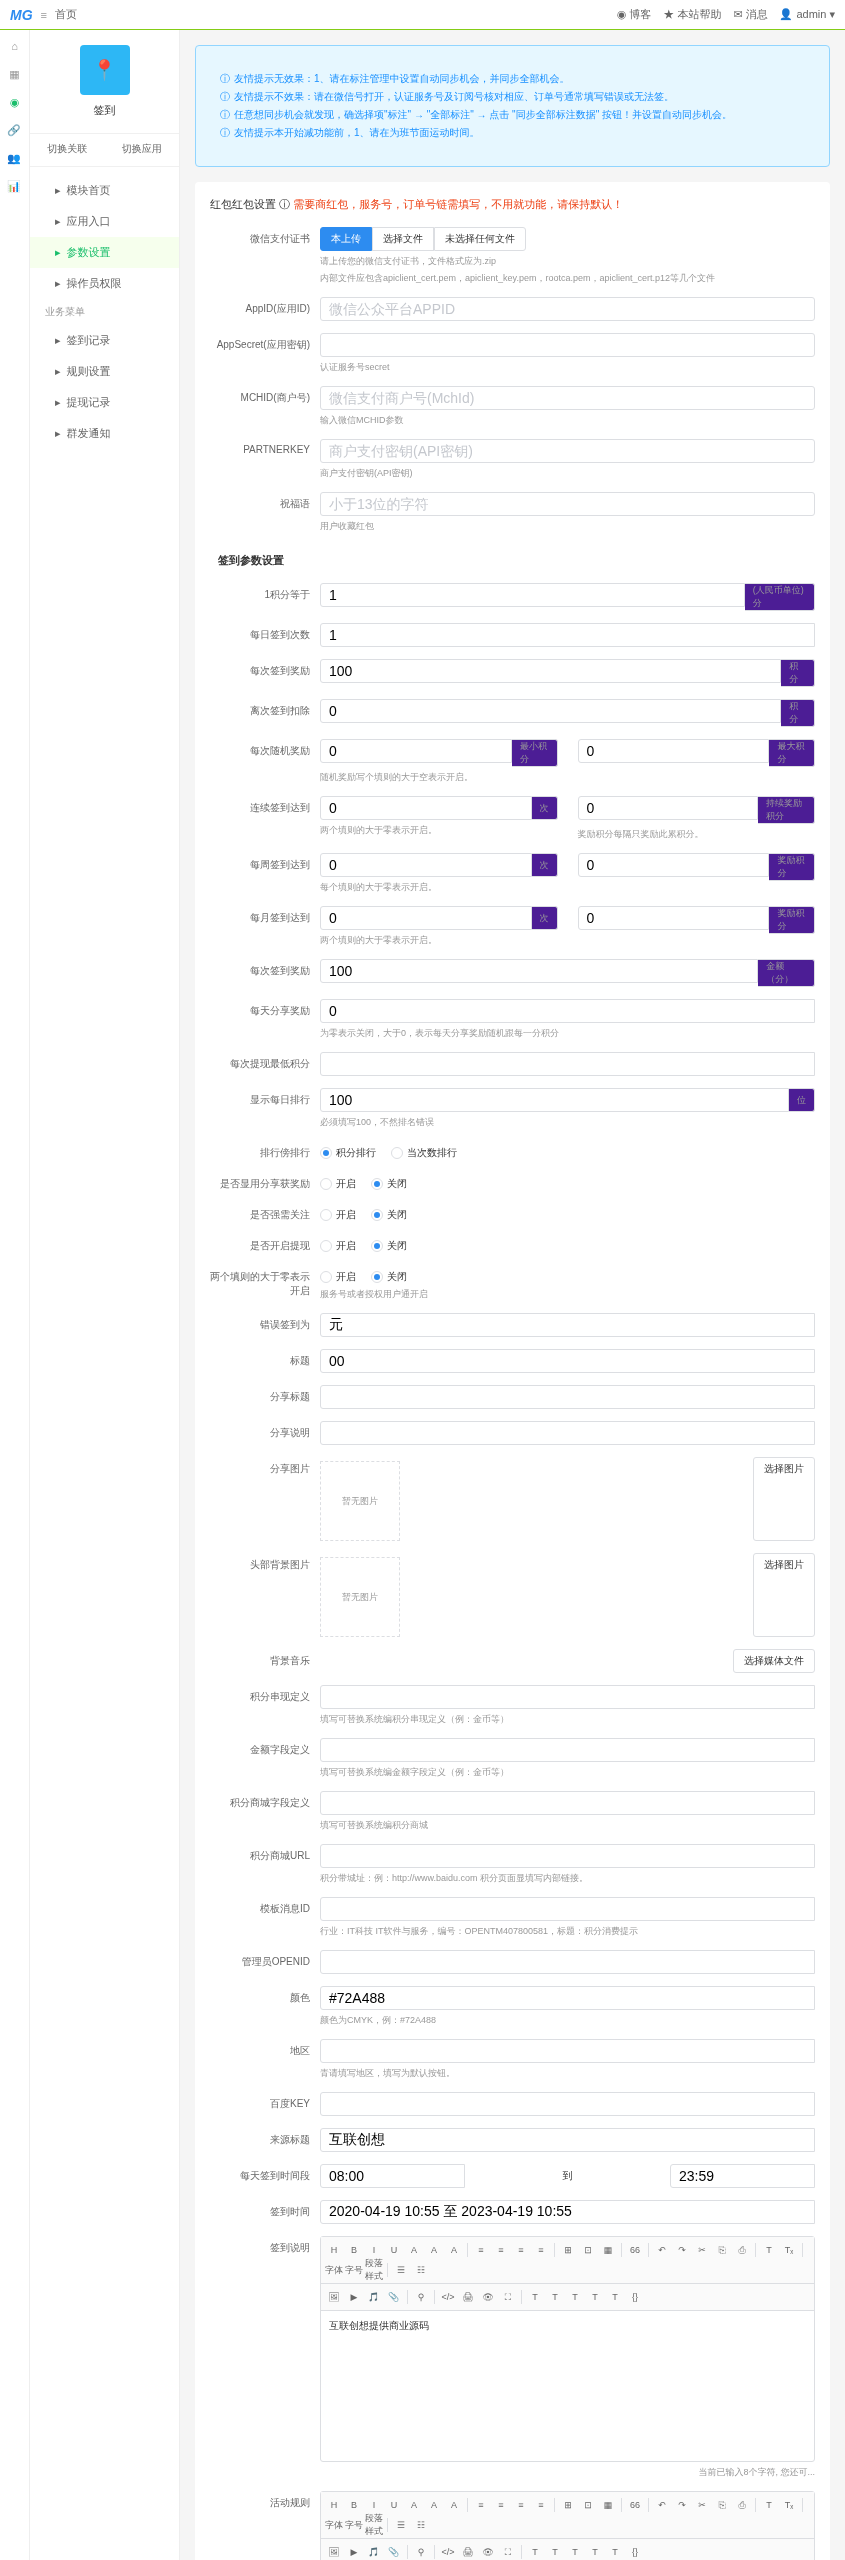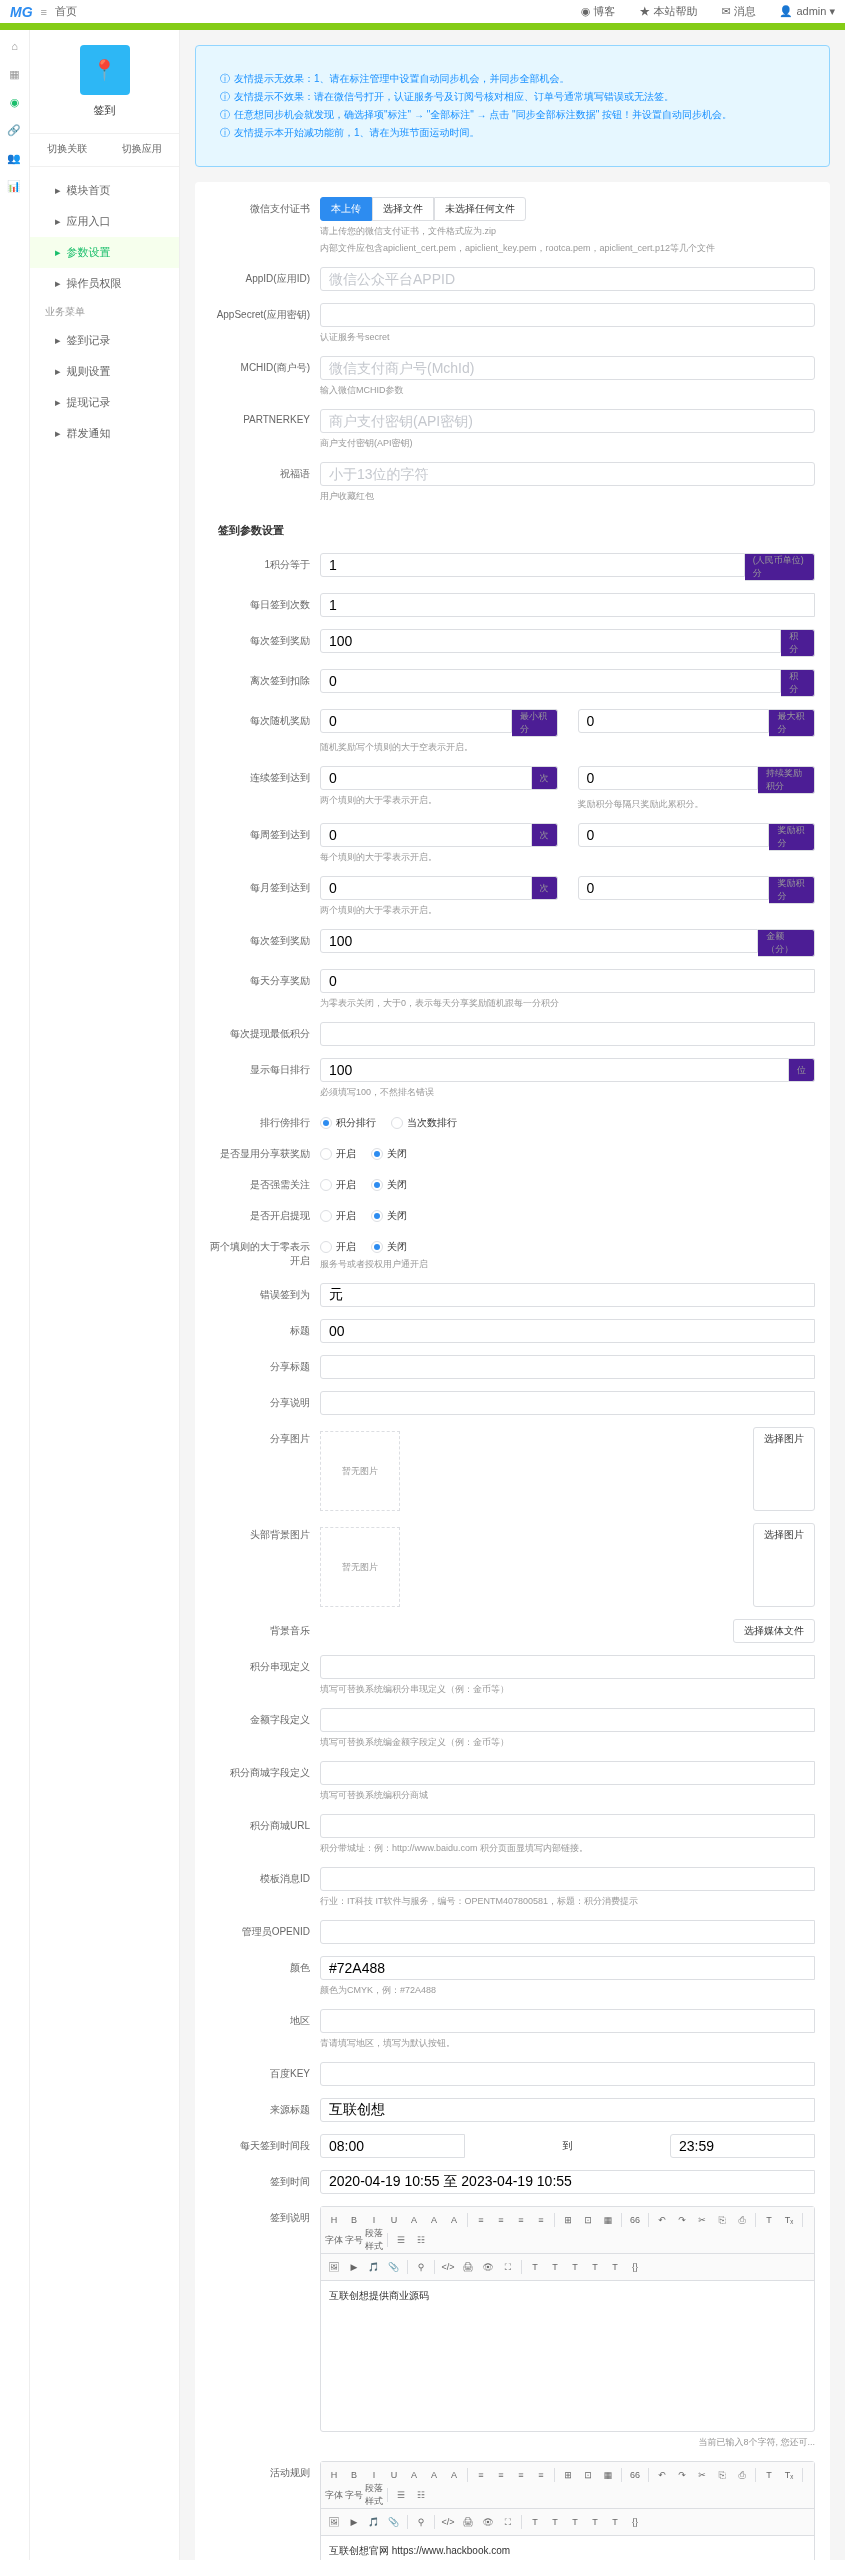--- a/index.html
+++ b/index.html
@@ -1,20 +1,20 @@
 <!DOCTYPE html>
 <html><head>
 <meta charset="utf-8">
 <style>
 *{margin:0;padding:0;box-sizing:border-box;font-family:"Microsoft YaHei",sans-serif;font-size:11px}
 body{background:#f5f5f5;width:845px;color:#333}
-.top-bar{height:30px;background:#fff;border-bottom:7px solid #84cc16;display:flex;align-items:center;padding:0 10px;justify-content:space-between}
+.top-bar{height:30px;background:#fff;border-bottom:1px solid #84cc16;display:flex;align-items:center;padding:0 10px;justify-content:space-between}
 .top-left{display:flex;align-items:center;gap:8px}
 .logo{font-weight:bold;color:#2d8cf0;font-size:14px;font-style:italic}
-.top-right{display:flex;align-items:center;gap:24px;font-size:10px;color:#666}
+.top-right{display:flex;align-items:center;gap:12px;font-size:10px;color:#666}
 .top-right span{cursor:pointer}
 .main{display:flex}
 .sidebar{width:30px;background:#fff;border-right:1px solid #eee;min-height:2500px;display:flex;flex-direction:column;align-items:center;padding-top:8px;gap:12px}
 .sidebar-icon{width:16px;height:16px;display:flex;align-items:center;justify-content:center;color:#999;cursor:pointer}
 .sidebar-icon.active{color:#19be6b}
 .sidebar2{width:150px;background:#fff;border-right:1px solid #eee;min-height:2500px}
 .app-card{padding:15px;text-align:center;border-bottom:1px solid #f0f0f0}
 .app-icon{width:50px;height:50px;background:#2db7f5;border-radius:4px;margin:0 auto 8px;display:flex;align-items:center;justify-content:center;color:#fff;font-size:20px}
 .app-name{font-size:11px;color:#333}
 .tabs{display:flex;border-bottom:1px solid #f0f0f0}
@@ -137,20 +137,21 @@
 
   <div class="content">
     <div class="alert-box" id="alerts">
         <div class="alert-item">友情提示无效果：1、请在标注管理中设置自动同步机会，并同步全部机会。</div>
         <div class="alert-item">友情提示不效果：请在微信号打开，认证服务号及订阅号核对相应、订单号通常填写错误或无法签。</div>
         <div class="alert-item">任意想同步机会就发现，确选择项"标注" → "全部标注" → 点击 "同步全部标注数据" 按钮！并设置自动同步机会。</div>
         <div class="alert-item">友情提示本开始减功能前，1、请在为班节面运动时间。</div>
       </div>
 
     <div class="panel">
+      <div class="panel-title"><span>红包红包设置</span> ⓘ <span class="red-text">需要商红包，服务号，订单号链需填写，不用就功能，请保持默认！</span></div>
 
       <div class="form-row">
         <div class="form-label">微信支付证书</div>
         <div class="form-control">
           <div class="btn-group">
             <span class="btn btn-primary">本上传</span>
             <span class="btn">选择文件</span>
             <span class="btn">未选择任何文件</span>
           </div>
           <div class="help-text">请上传您的微信支付证书，文件格式应为.zip</div>

